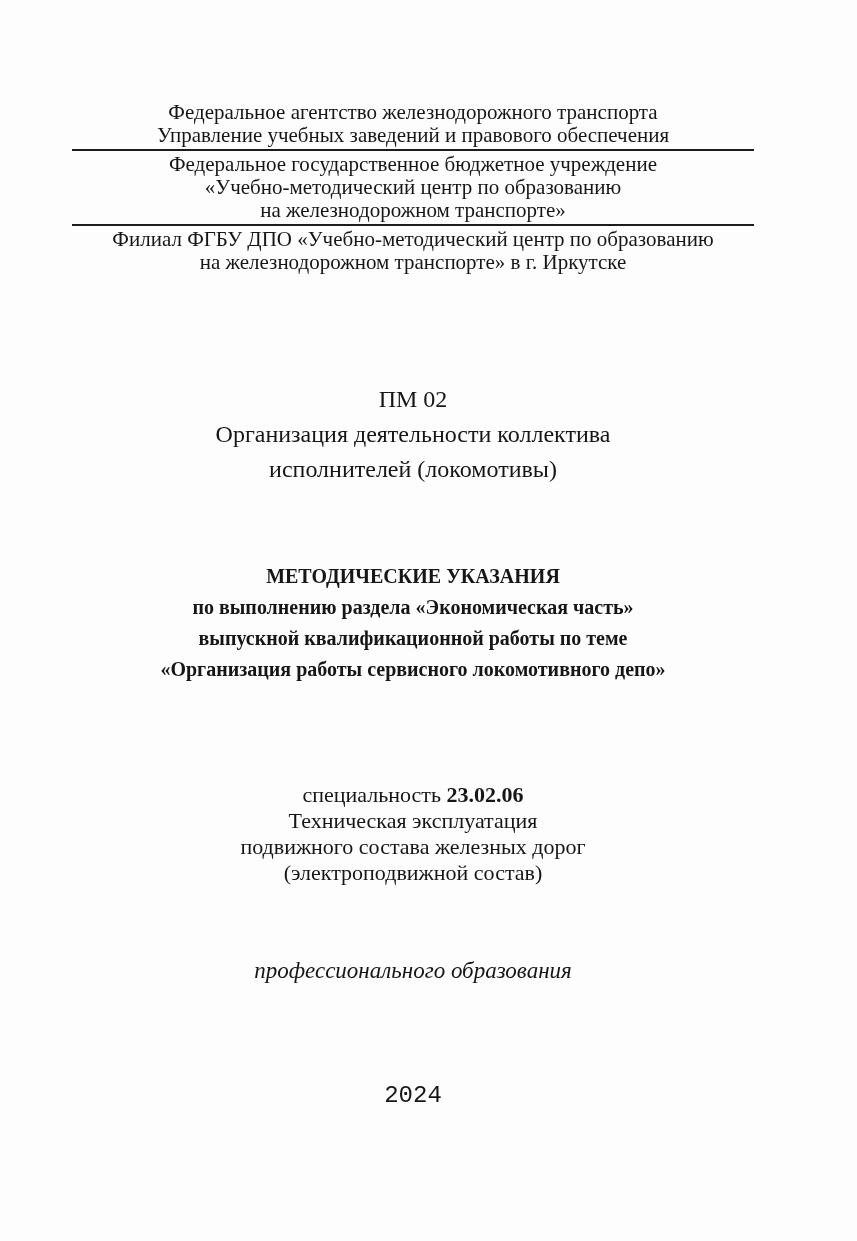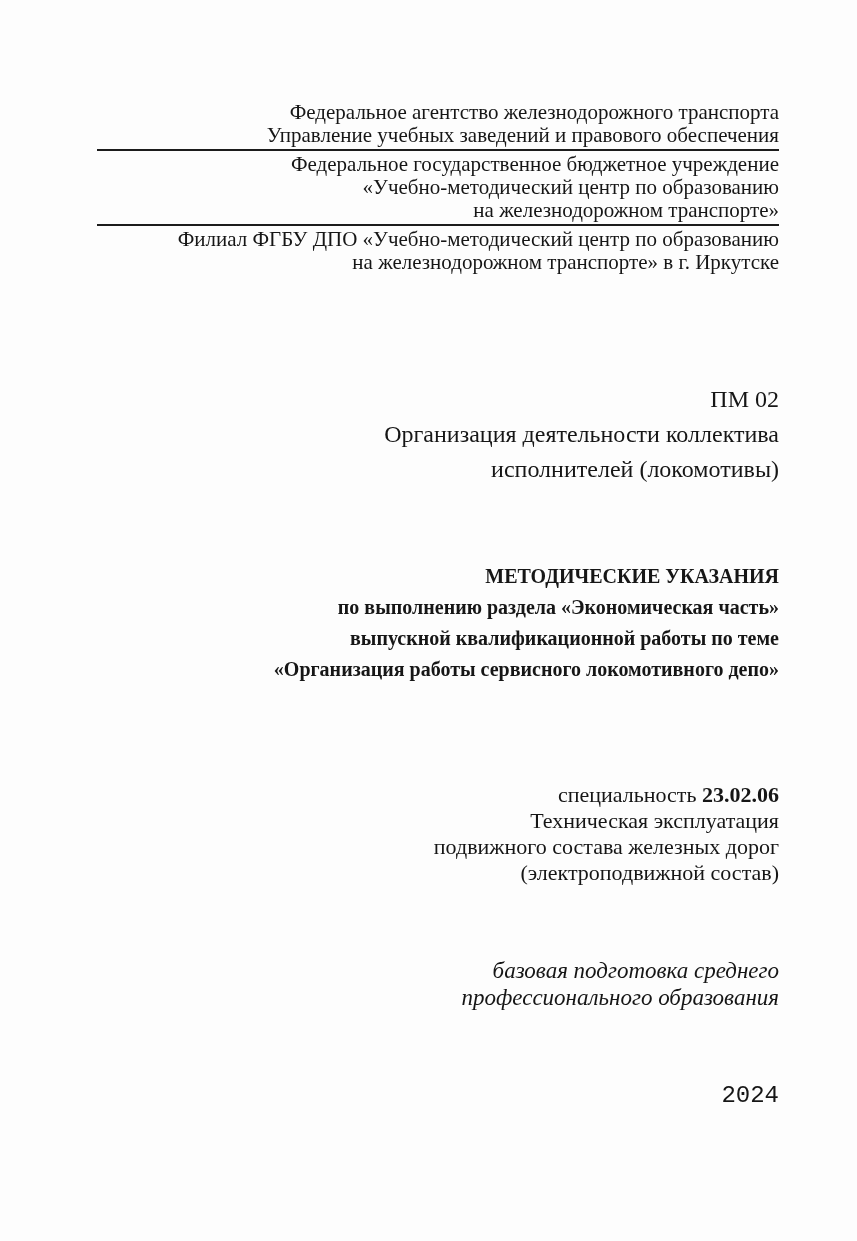--- a/index.html
+++ b/index.html
@@ -12,23 +12,23 @@
     width: 857px;
     height: 1241px;
     margin: 0 auto;
     background: #fdfdfd;
     font-family: "Liberation Serif", "DejaVu Serif", serif;
     color: #161616;
     overflow: hidden;
   }
   .block {
     position: absolute;
-    left: 97px;
+    left: 72px;
     width: 682px;
-    text-align: right;
+    text-align: center;
   }
   .header-block {
     top: 101px;
     font-size: 21px;
     line-height: 23px;
   }
   .rule {
     border: none;
     border-top: 2px solid #1c1c1c;
     margin: 2px 0 2px 0;
@@ -96,19 +96,18 @@
   </div>
 
   <div class="block specialty-block">
     <div><span>специальность</span> <span class="bold">23.02.06</span></div>
     <div>Техническая эксплуатация</div>
     <div>подвижного состава железных дорог</div>
     <div>(электроподвижной состав)</div>
   </div>
 
   <div class="block training-block">
-    <div>базовая подготовка среднего</div>
     <div>профессионального образования</div>
   </div>
 
   <div class="block year-block">2024</div>
 
 </div>
 
 </body></html>

